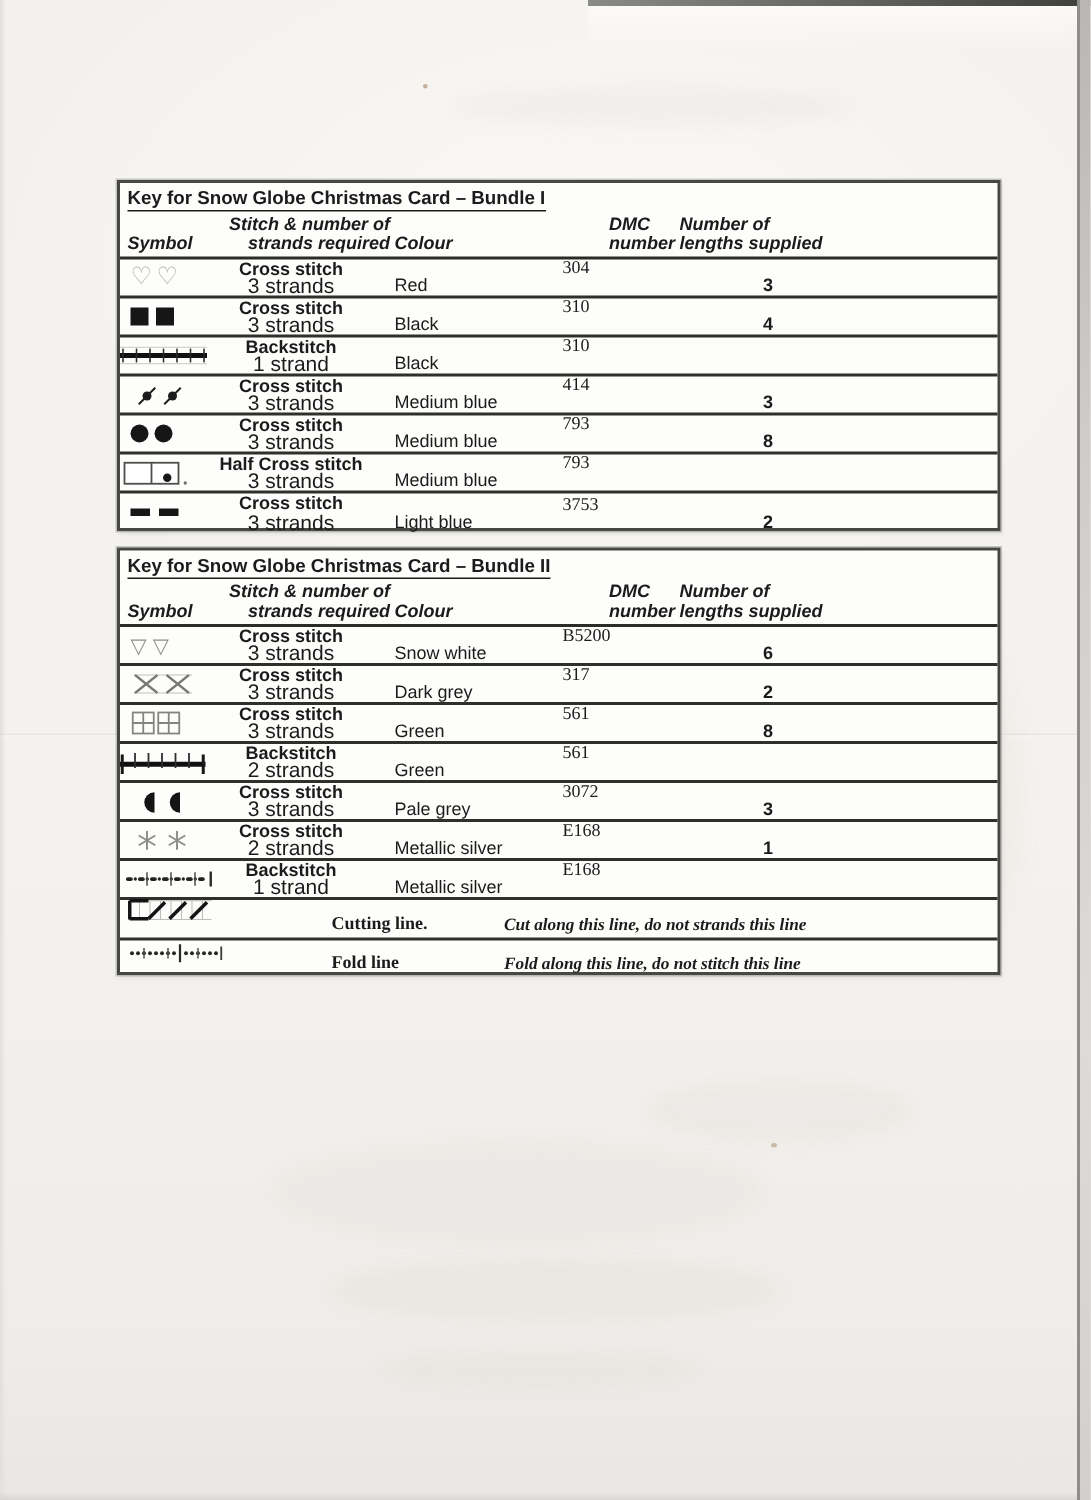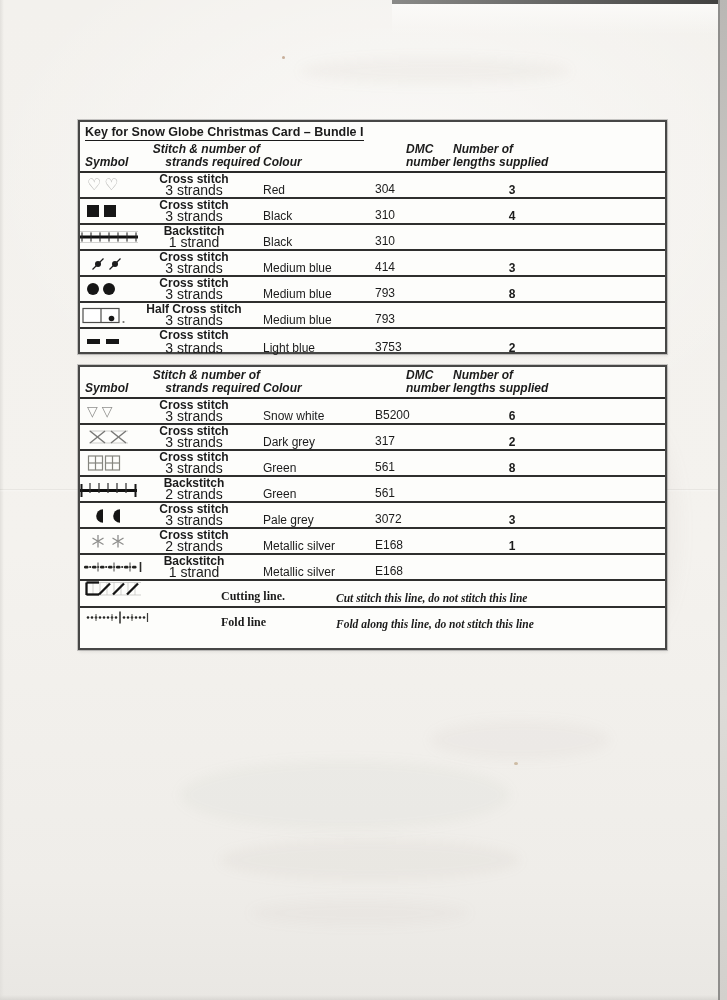--- a/index.html
+++ b/index.html
@@ -42,21 +42,21 @@
   .h-sym{position:absolute;left:5px;bottom:2px;}
   .h-stitch{position:absolute;left:48px;width:132px;text-align:right;bottom:2px;}
   .h-colour{position:absolute;left:183px;bottom:2px;font-style:italic;}
   .h-dmc{position:absolute;left:295px;bottom:2px;margin-left:31px;}
   .h-len{position:absolute;left:373px;bottom:2px;margin-top:40px;}
   .row{position:relative;height:26px;border-bottom:2px solid #2f2f2e;font-size:12px;box-sizing:border-box;}
   .c-sym{position:absolute;left:7px;top:0;height:24px;width:62px;display:flex;align-items:center;}
   .c-stitch{position:absolute;left:48px;width:132px;top:0;text-align:center;font-weight:bold;line-height:13px;}
   .c-strands{position:absolute;left:48px;width:132px;bottom:1px;text-align:center;font-size:14px;line-height:12px;}
   .c-colour{position:absolute;left:183px;bottom:1px;line-height:12px;}
-  .c-dmc{position:absolute;left:295px;bottom:2px;line-height:12px;}
+  .c-dmc{position:absolute;left:295px;bottom:13px;line-height:12px;font-family:Liberation Serif, serif;}
   .c-len{position:absolute;left:373px;width:118px;bottom:1px;text-align:center;font-weight:bold;line-height:12px;}
   .row-special{position:relative;border-bottom:2px solid #2f2f2e;box-sizing:border-box;font-family:Liberation Serif, serif;}
   .rs1{height:27px;} .rs2{height:24px;border-bottom:none;}
   .sp-sym{position:absolute;left:5px;bottom:3px;}
   .sp-label{position:absolute;left:141px;bottom:2px;font-weight:bold;font-size:12px;}
   .sp-desc{position:absolute;left:256px;bottom:2px;font-weight:bold;font-style:italic;font-size:11.5px;}
 
   
   .sym-hearts{font-size:16px;color:#adadab;letter-spacing:3px;line-height:16px;}
   .sym-tri{font-size:14px;color:#8f8f8d;letter-spacing:4px;line-height:15px;}
@@ -209,20 +209,21 @@
         </div>
       <div class="c-stitch">Cross stitch</div>
       <div class="c-strands">3 strands</div>
       <div class="c-colour">Light blue</div>
       <div class="c-dmc">3753</div>
       <div class="c-len">2</div>
     </div>
   </div>
 
   <div class="ktable t2">
+    <div class="t-title"><span>Key for Snow Globe Christmas Card – Bundle II</span></div>
     <div class="t-head">
       <div class="h-sym">Symbol</div>
       <div class="h-stitch">
         <div>Stitch &amp; number of</div>
         <div>strands required</div>
       </div>
       <div class="h-colour">Colour</div>
       <div class="h-dmc">
         <div>DMC</div>
         <div>number</div>
@@ -393,21 +394,21 @@
             <line x1="1.5" y1="3.5" x2="14" y2="3.5"></line>
               <line x1="1.5" y1="3.5" x2="1.5" y2="16"></line>
               <line x1="1.5" y1="15.5" x2="14" y2="15.5"></line>
             <line x1="14" y1="15.5" x2="25" y2="4.5"></line>
               <line x1="28" y1="15.5" x2="39" y2="4.5"></line>
               <line x1="42" y1="15.5" x2="53" y2="4.5"></line>
           </g>
         </svg>
       </div>
       <div class="sp-label">Cutting line.</div>
-      <div class="sp-desc">Cut stitch this line, do not stitch this line</div>
+      <div class="sp-desc">Cut along this line, do not strands this line</div>
     </div>
 
     <div class="row-special rs2">
       <div class="sp-sym">
         <svg width="66" height="15">
           <g fill="#262624">
             <circle cx="3" cy="7.5" r="1.3"></circle>
               <circle cx="7" cy="7.5" r="1.3"></circle>
               <circle cx="11" cy="7.5" r="1.3"></circle>
               <circle cx="15" cy="7.5" r="1.3"></circle>

